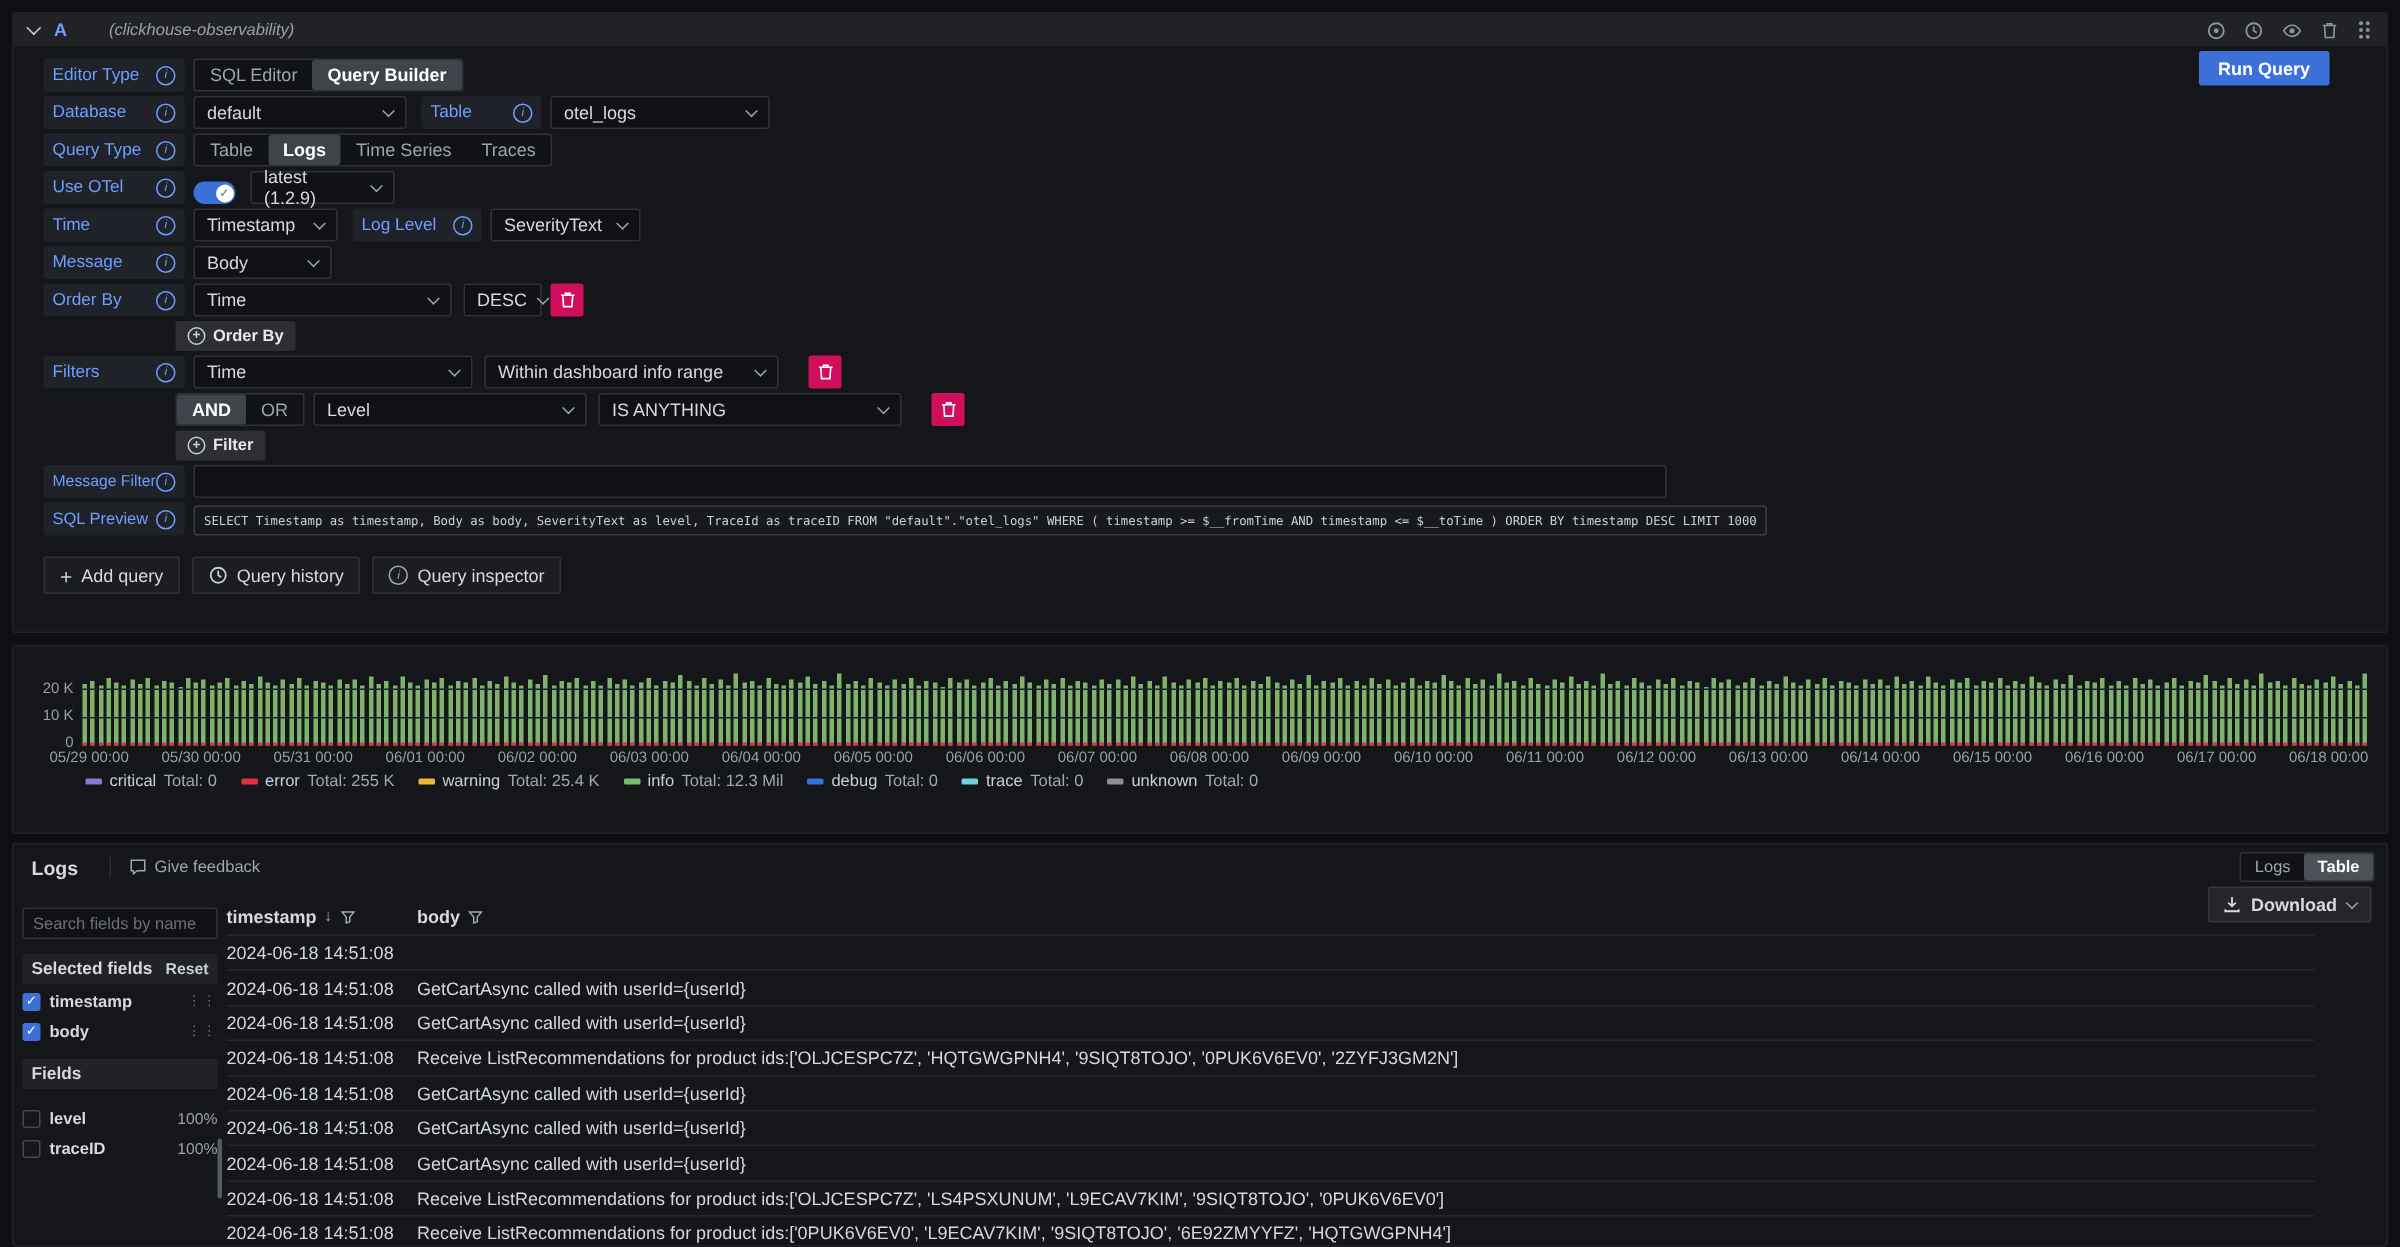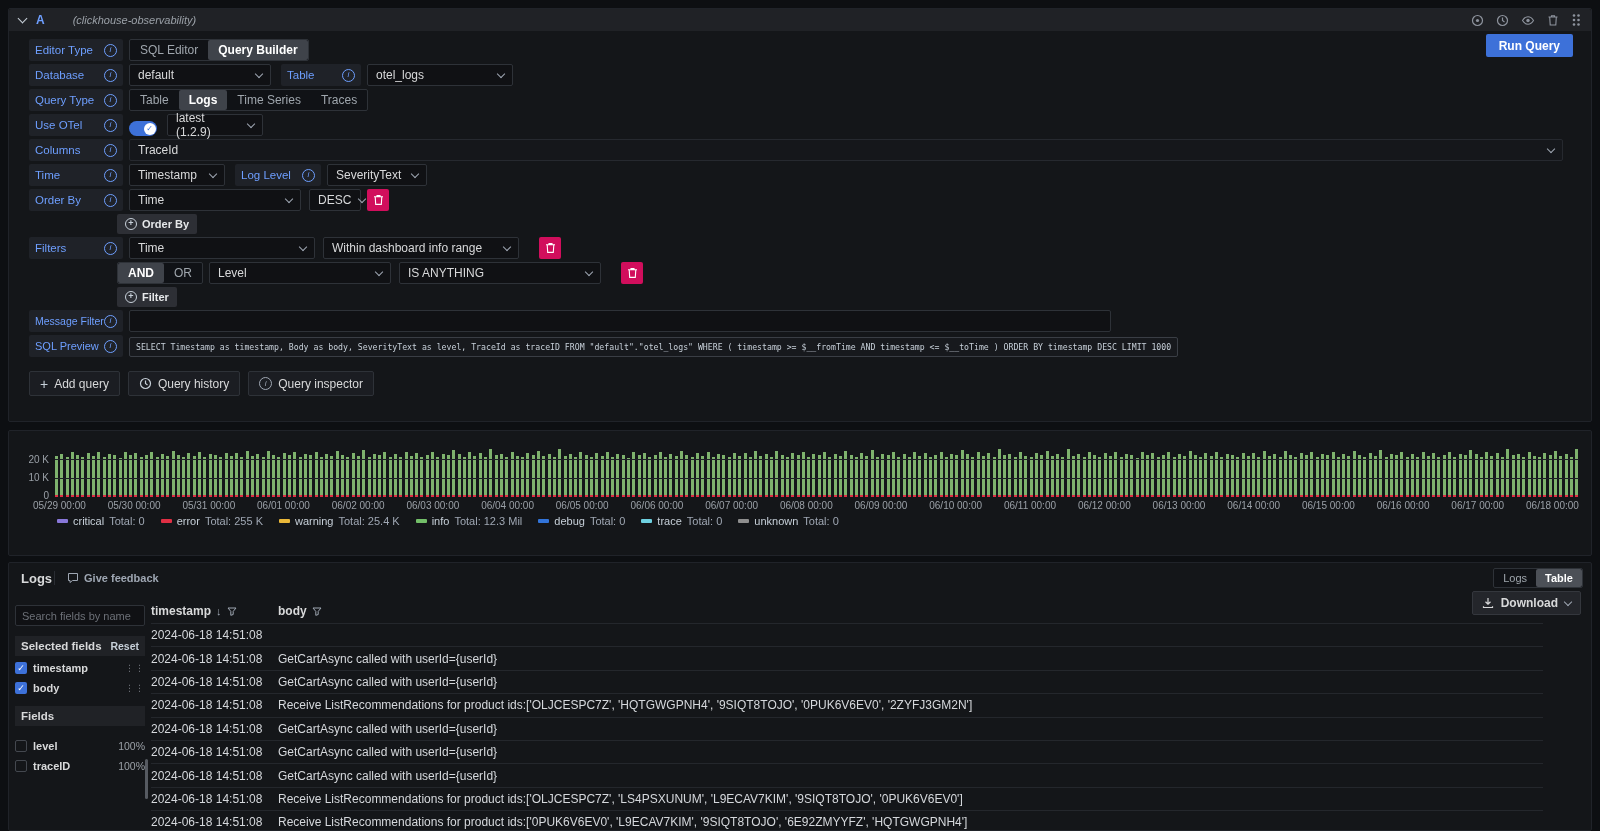--- a/index.html
+++ b/index.html
@@ -33,21 +33,21 @@
   .addbtn{display:flex;align-items:center;gap:5px;height:20px;background:#2d2f35;border-radius:2px;
     padding:0 8px;font-size:11px;font-weight:600;color:#e6e8ea;}
   .cplus{width:10px;height:10px;border:1px solid #c7d0d9;border-radius:50%;display:flex;align-items:center;
     justify-content:center;font-size:9px;color:#c7d0d9;line-height:1;}
   .cplus::after{content:"+";margin-top:-1px;}
   .toggle{width:28px;height:15px;background:#3d71d9;border-radius:8px;position:relative;flex:none;}
   .toggle .knob{position:absolute;right:1.5px;top:1.5px;width:12px;height:12px;background:#fff;border-radius:50%;
     display:flex;align-items:center;justify-content:center;font-size:8px;color:#3d71d9;font-weight:bold;}
   .sqlbox{background:#17191d;border:1px solid #3a3e45;border-radius:2px;padding:4px 6px;
     font-family:"DejaVu Sans Mono","Liberation Mono",monospace;font-size:8.2px;color:#c7d0d9;white-space:nowrap;}
-  #run-btn{position:absolute;right:18px;top:25px;background:#3d71d9;color:#fff;font-weight:700;font-size:12px;
+  #run-btn{position:absolute;right:38px;top:25px;background:#3d71d9;color:#fff;font-weight:700;font-size:12px;
     height:23px;padding:0 13px;border-radius:2px;display:flex;align-items:center;}
   .qfooter{display:flex;gap:8px;margin-top:14px;}
   .fbtn{display:flex;align-items:center;gap:6px;height:23px;padding:0 10px;background:#1b1d22;border:1px solid #2e3238;
     border-radius:2px;font-size:12px;color:#d8d9da;font-weight:500;}
   
   #lv-panel{left:8px;top:430px;width:1584px;height:126px;}
   .lvhdr{display:flex;align-items:center;gap:8px;padding:7px 0 0 12px;font-size:12px;font-weight:700;color:#d8d9da;}
   .chartwrap{display:flex;margin:6px 12px 0 6px;}
   .ycol{width:40px;position:relative;height:60px;flex:none;font-size:10px;color:#9aa0a7;}
   .ycol span{position:absolute;right:6px;}
@@ -55,22 +55,22 @@
   .gline{position:absolute;left:0;right:0;height:1px;background:#1e2126;}
   .bar{width:3px;flex:none;background:#7eb26d;border-bottom:2px solid #e02f44;box-sizing:border-box;}
   .xrow{display:flex;justify-content:space-between;margin:3px 12px 0 24px;font-size:10px;color:#9aa0a7;}
   .legend{display:flex;gap:16px;margin:4px 0 0 48px;font-size:11px;color:#9fa7b3;align-items:center;}
   .litem{display:flex;align-items:center;gap:5px;}
   .swatch{width:11px;height:4px;border-radius:1px;flex:none;}
   
   #logs-panel{left:8px;top:562px;width:1584px;height:269px;overflow:hidden;}
   .loghdr{display:flex;align-items:center;padding:5px 8px 0 12px;}
   .loghdr .title{font-size:13px;font-weight:700;}
-  .feedback{display:flex;align-items:center;gap:5px;margin-left:2px;color:#9fa7b3;font-size:11px;
-    border-left:1px solid #2a2d33;padding-left:12px;height:14px;font-weight:bold;}
+  .feedback{display:flex;align-items:center;gap:5px;margin-left:21px;color:#9fa7b3;font-size:11px;
+    border-left:1px solid #2a2d33;padding-left:12px;height:14px;}
   .viewtoggle{margin-left:auto;display:flex;background:#101216;border:1px solid #2e3238;border-radius:2px;height:18px;}
   .viewtoggle .ropt{font-size:11px;padding:0 9px;}
   .viewtoggle .ropt.sel{background:#4c5057;}
   #download-btn{position:absolute;right:10px;top:28px;display:flex;align-items:center;gap:7px;height:22px;
     padding:0 9px;background:#24262b;border:1px solid #34373d;border-radius:2px;font-size:12px;font-weight:700;color:#d8d9da;}
   .sidebar{position:absolute;left:6px;top:42px;width:130px;}
   .search{height:21px;width:100%;box-sizing:border-box;background:#101114;border:1px solid #2e3238;border-radius:2px;
     color:#d8d9da;font-size:11px;padding:0 6px;font-family:inherit;}
   .search::placeholder{color:#6c7077;}
   .sechdr{margin-top:10px;height:20px;background:#202226;display:flex;align-items:center;justify-content:space-between;
@@ -195,50 +195,50 @@
       </span>
       <span class="toggle">
           <span class="knob">✓</span>
         </span>
       <span class="inp" style="width:96px;margin-left:4px">
         <span>latest (1.2.9)</span>
           <span class="chev"></span>
       </span>
     </div>
 
-    <div class="frow">
-      <span class="lbl">
-        <span>Columns</span>
-        <span class="info"></span>
-      </span>
-      <span class="inp" style="flex:1;margin-right:28px;border-color:#26292f;background:#15171b">
-        <span>TraceId</span>
-          <span class="chev"></span>
-      </span>
-    </div>
 
     <div class="frow">
       <span class="lbl">
         <span>Time</span>
         <span class="info"></span>
       </span>
       <span class="inp" style="width:96px">
         <span>Timestamp</span>
           <span class="chev"></span>
       </span>
       <span class="lbl" style="width:74px;margin-left:4px">
         <span>Log Level</span>
         <span class="info"></span>
       </span>
       <span class="inp" style="width:100px">
         <span>SeverityText</span>
           <span class="chev"></span>
       </span>
     </div>
 
+    <div class="frow">
+      <span class="lbl">
+        <span>Message</span>
+        <span class="info"></span>
+      </span>
+      <span class="inp" style="width:92px">
+        <span>Body</span>
+          <span class="chev"></span>
+      </span>
+    </div>
 
     <div class="frow">
       <span class="lbl">
         <span>Order By</span>
         <span class="info"></span>
       </span>
       <span class="inp" style="width:172px">
         <span>Time</span>
           <span class="chev"></span>
       </span>

